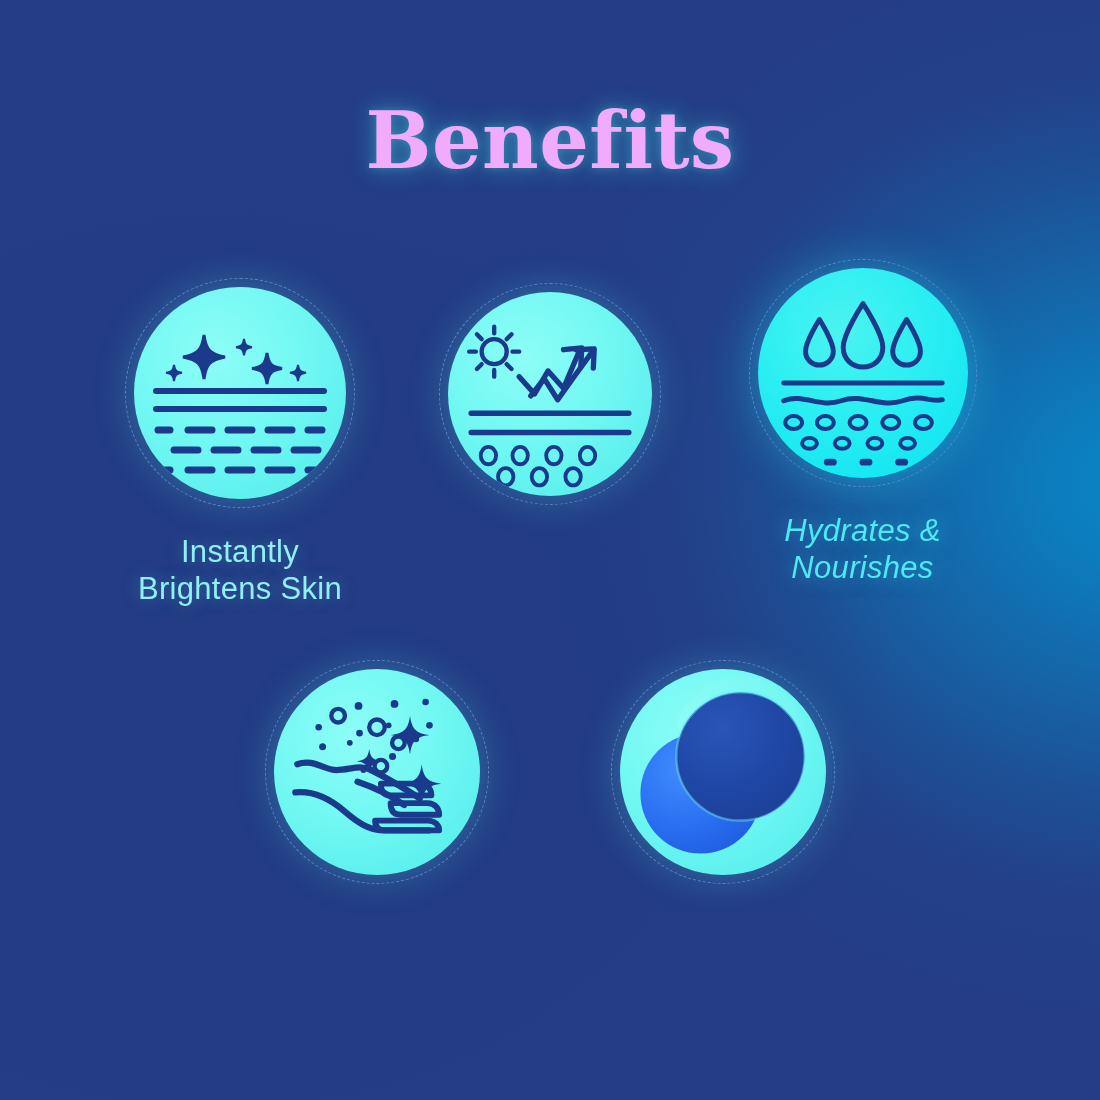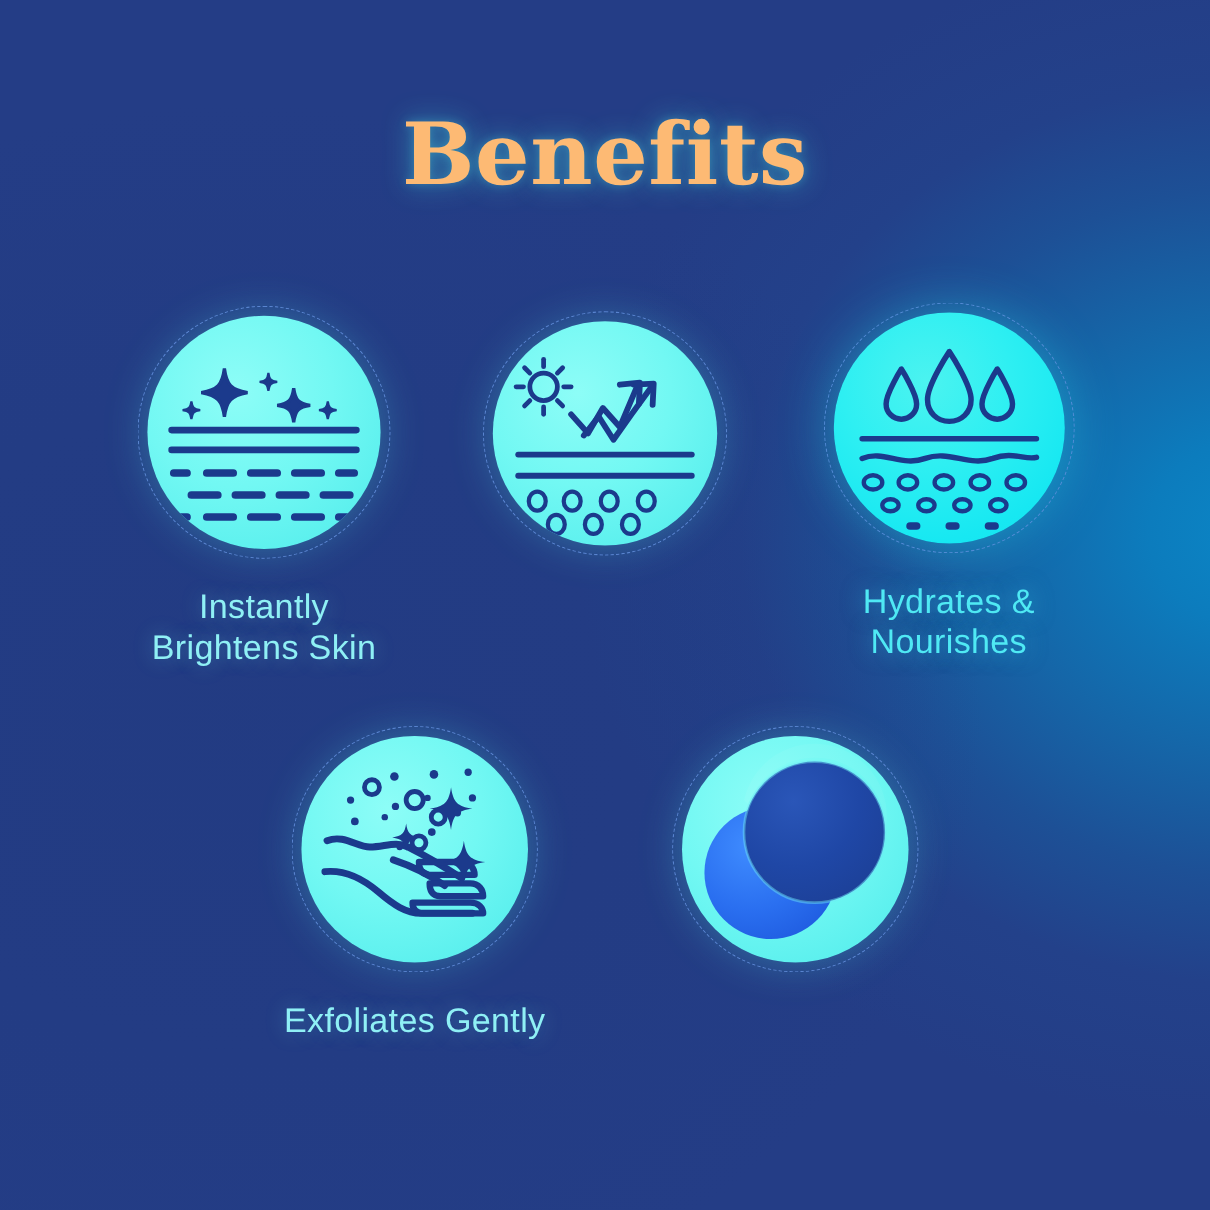--- a/index.html
+++ b/index.html
@@ -23,21 +23,21 @@
     background: radial-gradient(ellipse 900px 760px at 20% 60%, rgba(33,58,128,0.55) 0%, rgba(33,58,128,0.30) 45%, rgba(33,58,128,0) 75%);
   }
 
   
   #title {
     position:absolute; top:102px; left:0; width:100%;
     text-align:center;
     font-family: "DejaVu Serif", "Liberation Serif", serif;
     font-size:78px;
     line-height:1.0;
-    color:#fdba74;
+    color:#f0abfc;
     letter-spacing:0.5px;
     text-shadow:0 0 26px rgba(70,240,236,0.42), 0 0 9px rgba(90,245,240,0.28);
   }
 
   
   #benefits { position:absolute; inset:0; }
 
   .benefit { position:absolute; text-align:center; }
 
   .disc-wrap { position:relative; margin:0 auto; }
@@ -70,21 +70,21 @@
     color:#8ff0f5;
     letter-spacing:0.3px;
     white-space:pre-line;
     text-shadow:0 0 18px rgba(115,235,245,0.35);
   }
   .benefit-label.bright { color:#4fe9f4; text-shadow:0 0 20px rgba(60,230,248,0.5); }
 
   
   #b-brighten { left:80px;  top:278px; width:320px; }
   #b-tan      { left:395px; top:283px; width:310px; }
-  #b-hydrate  { left:710px; top:275px; width:305px; }
+  #b-hydrate  { left:710px; top:259px; width:305px;font-style:italic; }
   
   #b-exfoliate{ left:222px; top:660px; width:310px; }
   #b-even     { left:570px; top:660px; width:305px; }
 
   #b-brighten .disc-wrap { width:230px; height:230px; }
   #b-tan      .disc-wrap { width:222px; height:222px; }
   #b-hydrate  .disc-wrap { width:228px; height:228px; }
   #b-exfoliate .disc-wrap{ width:224px; height:224px; }
   #b-even     .disc-wrap { width:224px; height:224px; }
 
@@ -265,21 +265,20 @@
             <circle cx="50" cy="80" r="3.6"></circle>
             <circle cx="118" cy="58" r="3"></circle>
             <circle cx="146" cy="72" r="3.4"></circle>
             <circle cx="122" cy="90" r="3.6"></circle>
             <circle cx="92" cy="104" r="3"></circle>
             <circle cx="160" cy="58" r="3.4"></circle>
           </g>
         </svg>
       </div>
     </div>
-    <div class="benefit-label">Exfoliates Gently</div>
   </div>
 
   <div class="benefit" id="b-even">
     <div class="disc-wrap">
       <div class="dash-ring"></div>
       <div class="disc">
         <svg viewBox="0 0 212 212" xmlns="http://www.w3.org/2000/svg">
           <defs>
             <radialGradient id="lightCircle" cx="35%" cy="30%" r="80%">
               <stop offset="0%" stop-color="#3f8cff"></stop>

